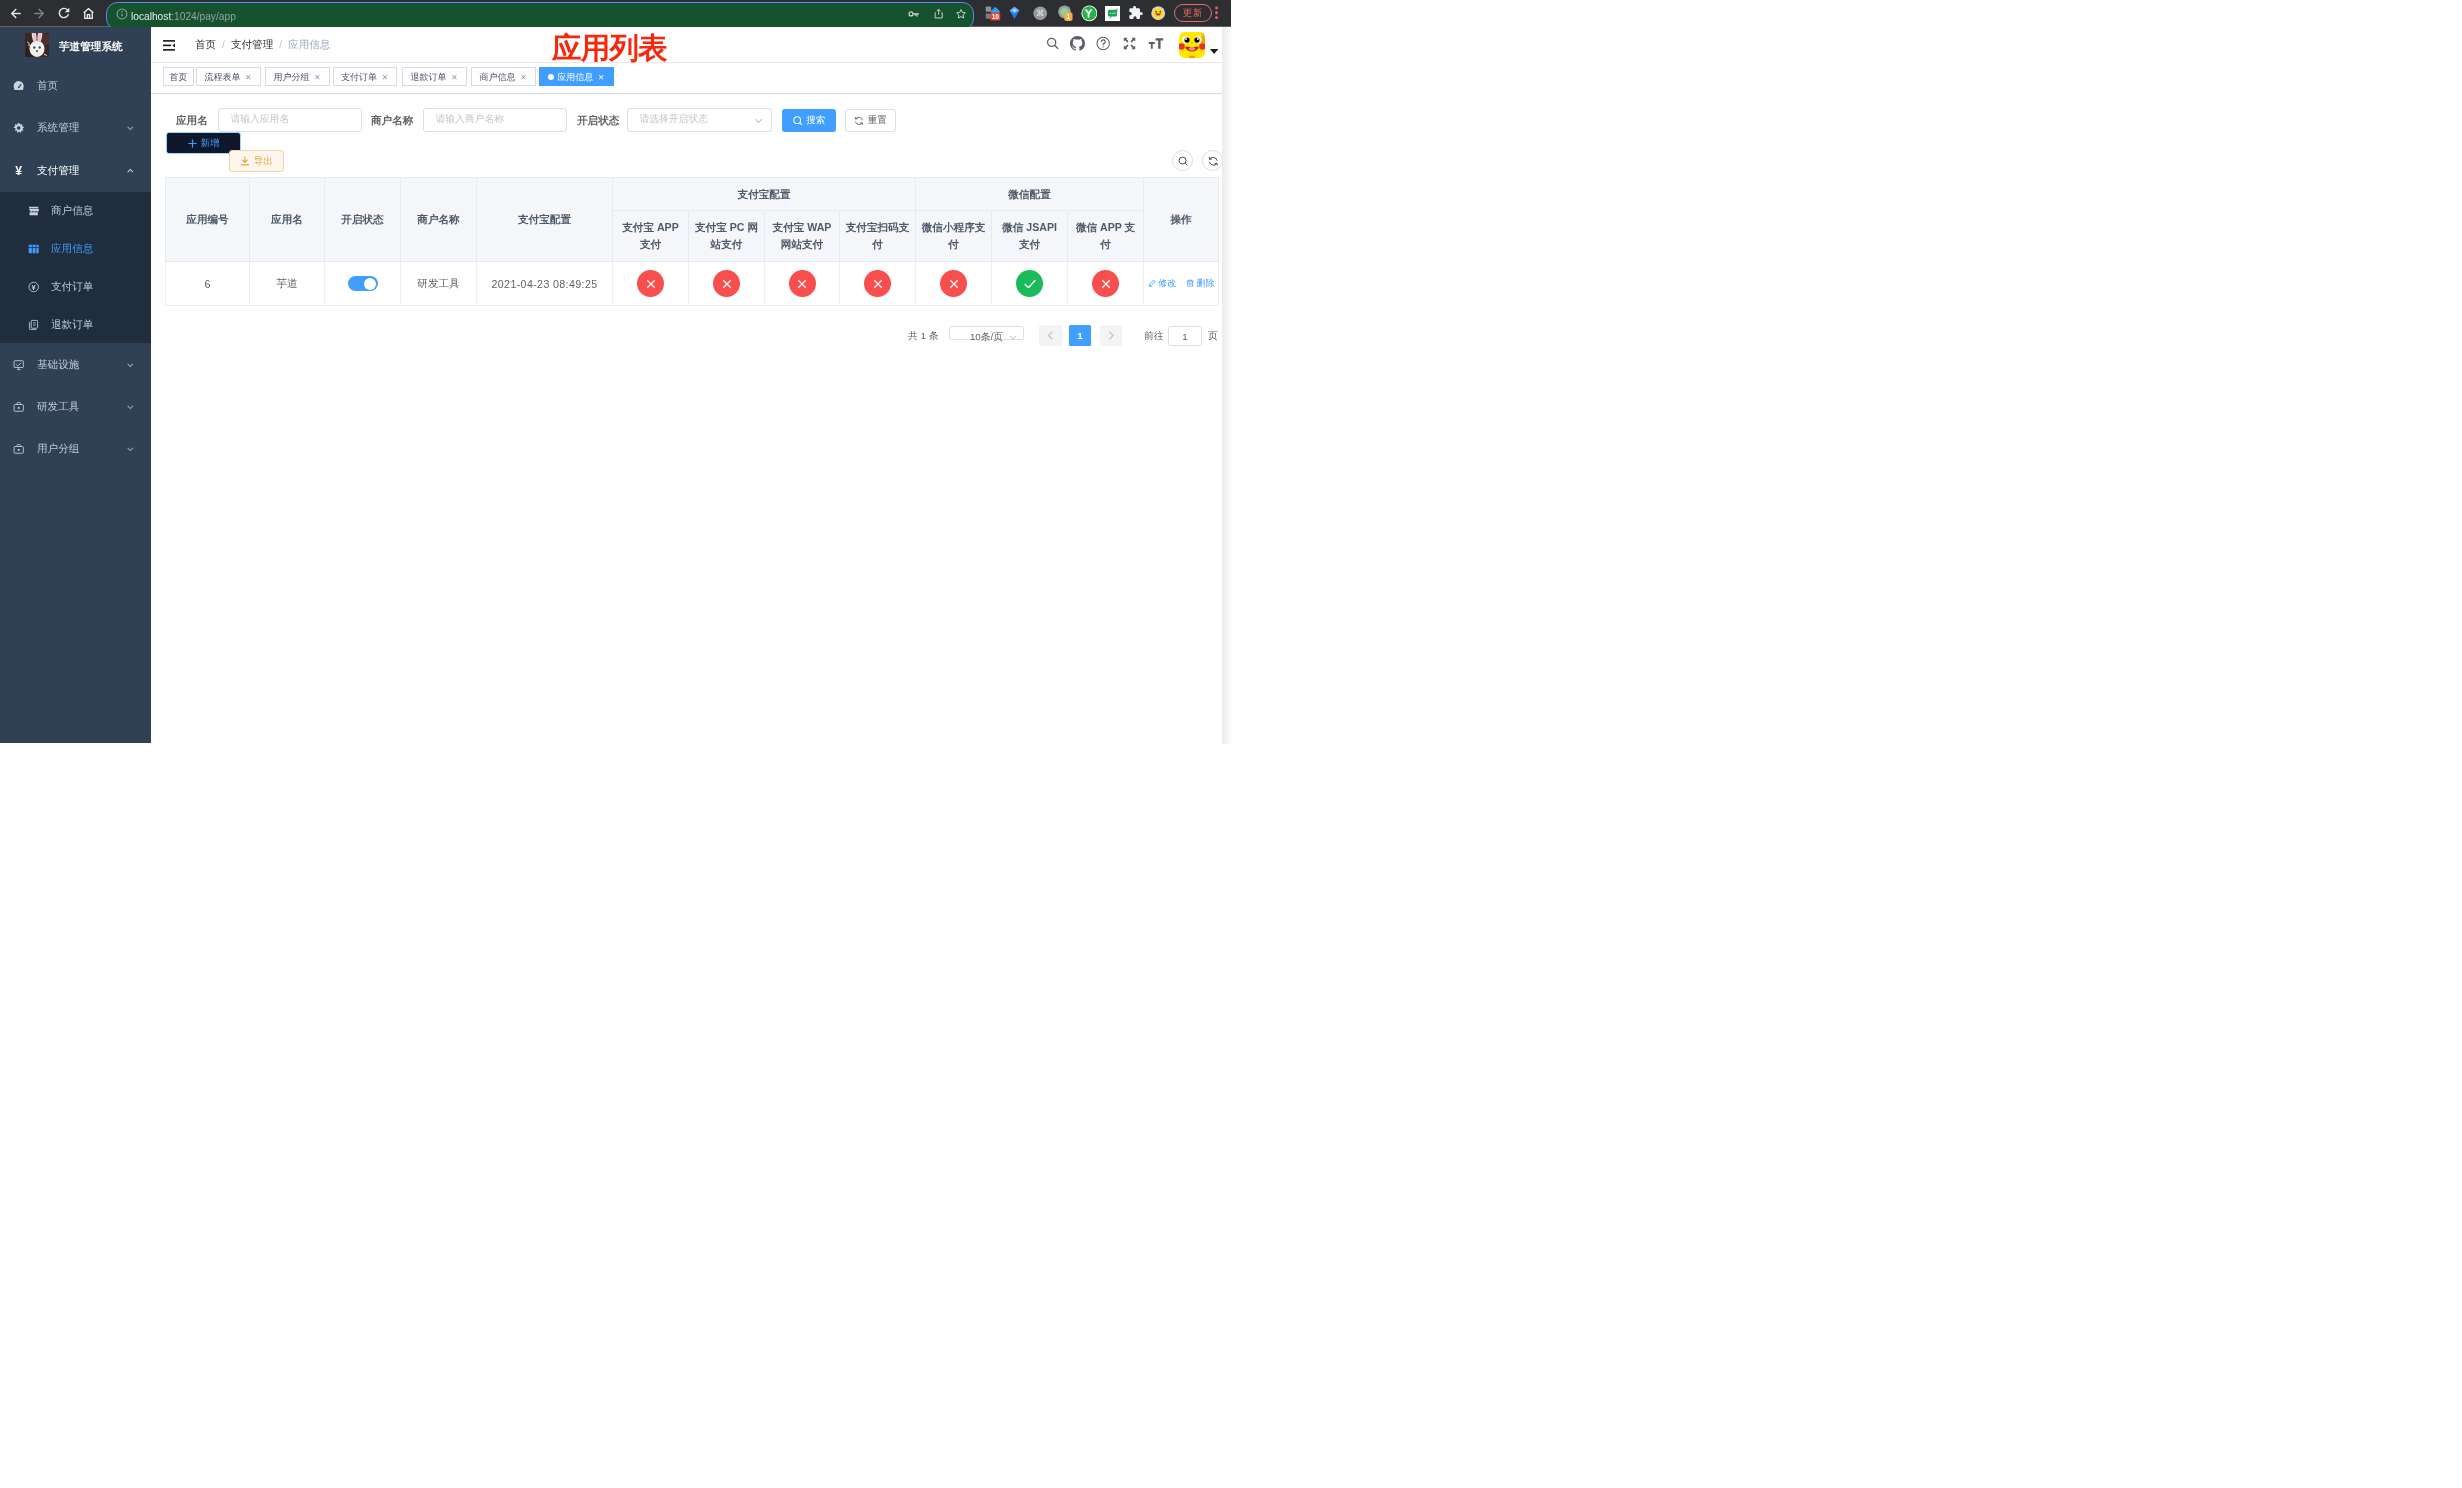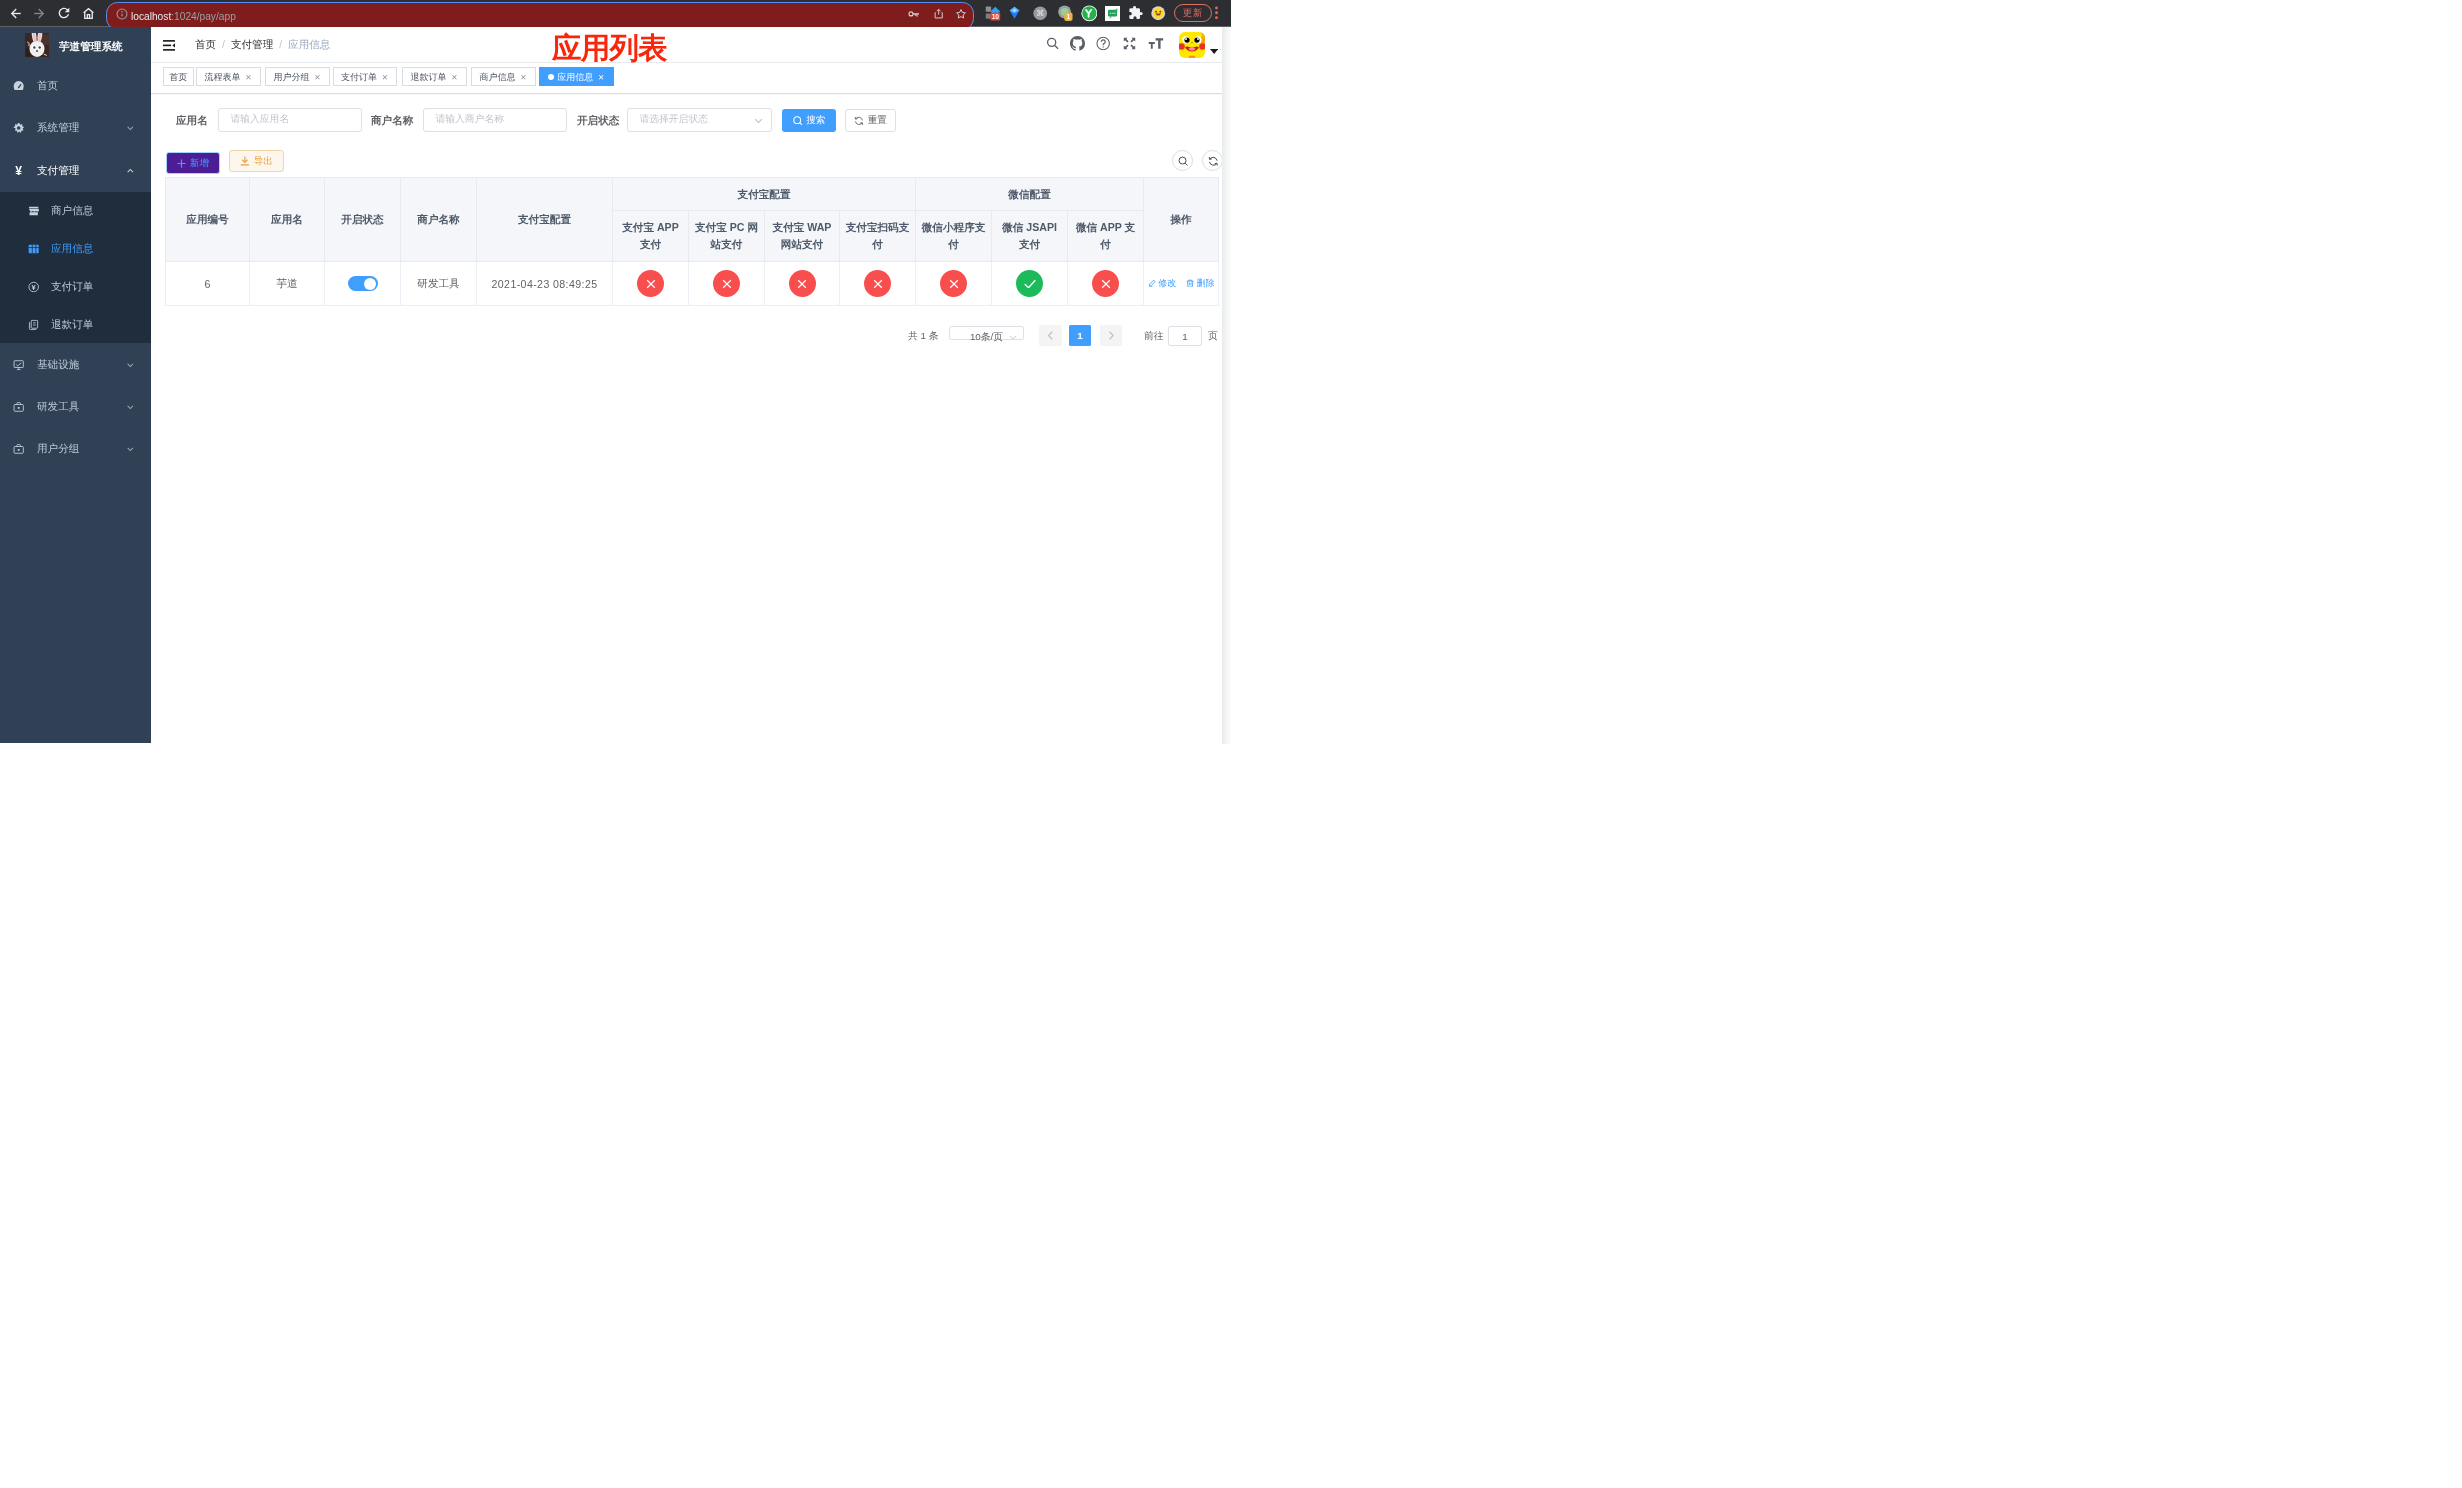--- a/index.html
+++ b/index.html
@@ -1,20 +1,20 @@
 <!DOCTYPE html>
 <html style="font-size:12px"><head>
 <meta charset="utf-8">
 <style>
 *{margin:0;padding:0;box-sizing:border-box}
 html,body{width:1231px;height:744px;overflow:hidden;font-family:"Liberation Sans",sans-serif;background:#fff;position:relative;-webkit-font-smoothing:antialiased}
 
 #chrome{position:absolute;left:0;top:0;width:1231px;height:27px;background:#2d2e31;border-bottom:0.8px solid #5e6062}
 .cicon{position:absolute;top:0;height:26.5px;display:flex;align-items:center;justify-content:center}
-#urlbar{position:absolute;left:106px;top:2.3px;width:868px;height:28px;background:#7f1d1d;border:1.5px solid #5a8df5;border-radius:11.4px;display:flex;align-items:center}
+#urlbar{position:absolute;left:106px;top:2.3px;width:868px;height:28px;background:#14532d;border:1.5px solid #5a8df5;border-radius:11.4px;display:flex;align-items:center}
 #urltext{font-size:10.2px;color:#e8eaed;margin-left:24px}
 #urltext span{color:#9aa0a6}
 
 #app{position:absolute;left:0;top:27px;width:1231px;height:717px;background:#fff}
 #sidebar{position:absolute;left:0;top:0;width:151px;height:716px;background:#304156}
 #submenu{position:absolute;left:0;top:165px;width:151px;height:151px;background:#1f2d3d}
 .mitem{position:absolute;left:0;width:151px;height:42px;color:#bfcbd9;font-size:10.6px}
 .mitem .txt{position:absolute;left:37px;top:50%;transform:translateY(-50%)}
 .sitem{position:absolute;left:0;width:151px;height:38px;color:#bfcbd9;font-size:10.6px}
 .sitem .txt{position:absolute;left:51px;top:50%;transform:translateY(-50%)}
@@ -371,21 +371,21 @@
             <circle cx="6" cy="6" r="4.8"></circle>
             <path d="M9.6 9.6 L13 13"></path>
           </svg>搜索
       </div>
       <div class="btn" style="position:absolute;left:694px;top:14px;width:51px;background:#fff;border:0.8px solid #dcdfe6;color:#606266">
         <svg width="9.8" height="9.8" viewBox="0 0 14 14" fill="none" stroke="#606266" stroke-width="1.3" style="margin-right:3.8px">
             <path d="M2.2 4.2 A5.4 5.4 0 0 1 12 6.2 M11.8 9.8 A5.4 5.4 0 0 1 2 7.8"></path>
             <path d="M1.6 1.4 L2.2 4.4 L5.2 3.8 M12.4 12.6 L11.8 9.6 L8.8 10.2"></path>
           </svg>重置
       </div>
-      <div class="btn" style="position:absolute;left:15px;top:57px;width:54px;height:22px;background:#4c1d95;border:0.8px solid #a3d3ff;color:#409eff">
+      <div class="btn" style="position:absolute;left:15px;top:37px;width:75px;height:22px;background:#0f172a;border:0.8px solid #a3d3ff;color:#409eff">
         <svg width="9" height="9" viewBox="0 0 12 12" stroke="#409eff" stroke-width="1.6" style="margin-right:3.8px">
             <path d="M6 0.5 V11.5 M0.5 6 H11.5"></path>
           </svg>新增
       </div>
       <div class="btn" style="position:absolute;left:78px;top:55px;width:55px;height:22px;background:#fdf6ec;border:0.8px solid #f0d5a8;color:#e6a23c">
         <svg width="9.8" height="9.8" viewBox="0 0 13 13" fill="none" stroke="#e6a23c" stroke-width="1.5" style="margin-right:3.8px">
             <path d="M6.5 0.5 V8 M3 5 l3.5 3.5 L10 5 M1 11.8 h11" stroke-dasharray="0"></path>
           </svg>导出
       </div>
       <div style="position:absolute;left:1021px;top:55px;width:21px;height:21px;border:0.8px solid #d9dce3;border-radius:50%">

